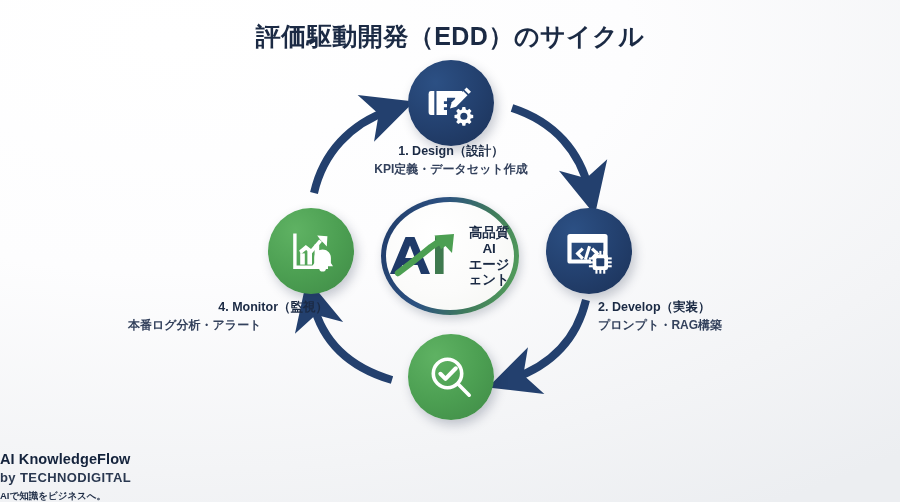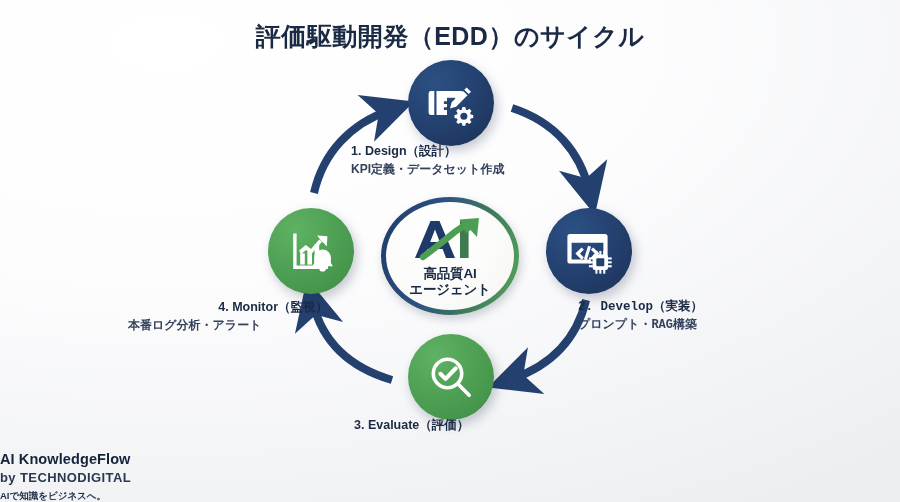--- a/index.html
+++ b/index.html
@@ -61,21 +61,21 @@
     background: radial-gradient(circle at 32% 26%, #2c5084 0%, #23406e 52%, #1b3157 100%);
   }
   .node.green {
     background: radial-gradient(circle at 32% 26%, #5fb263 0%, #4c9f52 52%, #3f8a46 100%);
   }
   .node svg { display: block; }
 
   
   .caption {
     position: absolute;
-    text-align: left;
+    text-align: center;
     white-space: nowrap;
   }
   .caption .c-title {
     font-size: 12.5px;
     font-weight: bold;
     color: #1b2a44;
     line-height: 1.35;
   }
   .caption .c-sub {
     font-size: 12px;
@@ -102,21 +102,20 @@
   }
   #center .disc {
     position: absolute;
     left: 5px;
     top: 5px;
     right: 5px;
     bottom: 5px;
     border-radius: 50%;
     background: radial-gradient(circle at 40% 30%, #ffffff 0%, #fbfbfa 55%, #f4f5f1 100%);
     display: flex;
-    flex-direction: column;
     align-items: center;
     justify-content: center;
   }
   #center .logo-mark { margin-top: 2px; }
   #center .ctext {
     text-align: center;
     font-size: 13.5px;
     font-weight: bold;
     color: #1b2a44;
     line-height: 1.18;
@@ -222,36 +221,35 @@
         <rect x="39.2" y="43.7" width="2.1" height="4"></rect>
         <rect x="24.9" y="31.4" width="4" height="2.1"></rect>
         <rect x="24.9" y="35.3" width="4" height="2.1"></rect>
         <rect x="24.9" y="39.2" width="4" height="2.1"></rect>
         <rect x="43.7" y="31.4" width="4" height="2.1"></rect>
         <rect x="43.7" y="35.3" width="4" height="2.1"></rect>
         <rect x="43.7" y="39.2" width="4" height="2.1"></rect>
       </g>
     </svg>
   </div>
-  <div class="caption" style="left:578px; top:299px; width:200px; text-align:left;font-family:Liberation Mono, monospace;">
+  <div class="caption" style="left:598px; top:299px; width:200px; text-align:left;">
     <div class="c-title">2. Develop（実装）</div>
     <div class="c-sub" style="text-align:left;">プロンプト・RAG構築</div>
   </div>
 
   <div class="node green" style="left:408px; top:334px;">
     <svg width="48" height="48" viewBox="0 0 48 48">
       <g fill="none" stroke="#ffffff" stroke-width="3.6" stroke-linecap="round" stroke-linejoin="round">
         <circle cx="20.5" cy="20.5" r="14.2"></circle>
         <path d="M31.3,31.3 L42.2,42.2"></path>
       </g>
       <path d="M13.4,20.8 l5.1,5.1 10.3,-10.6" fill="none" stroke="#ffffff" stroke-width="4.1" stroke-linecap="round" stroke-linejoin="round"></path>
     </svg>
   </div>
   <div class="caption" style="left:354px; top:417px; width:192px;">
-    <div class="c-title">3. Evaluate（評価）</div>
   </div>
 
   <div class="node green" style="left:268px; top:208px;">
     <svg width="48" height="48" viewBox="0 0 48 48">
       <g fill="#ffffff">
 
         <path d="M6.2,6.5 h3.4 v32.1 h31.4 v3.4 h-34.8 z"></path>
 
         <rect x="13.2" y="26.4" width="4.6" height="11.2"></rect>
         <rect x="20.4" y="22.2" width="4.6" height="15.4"></rect>

